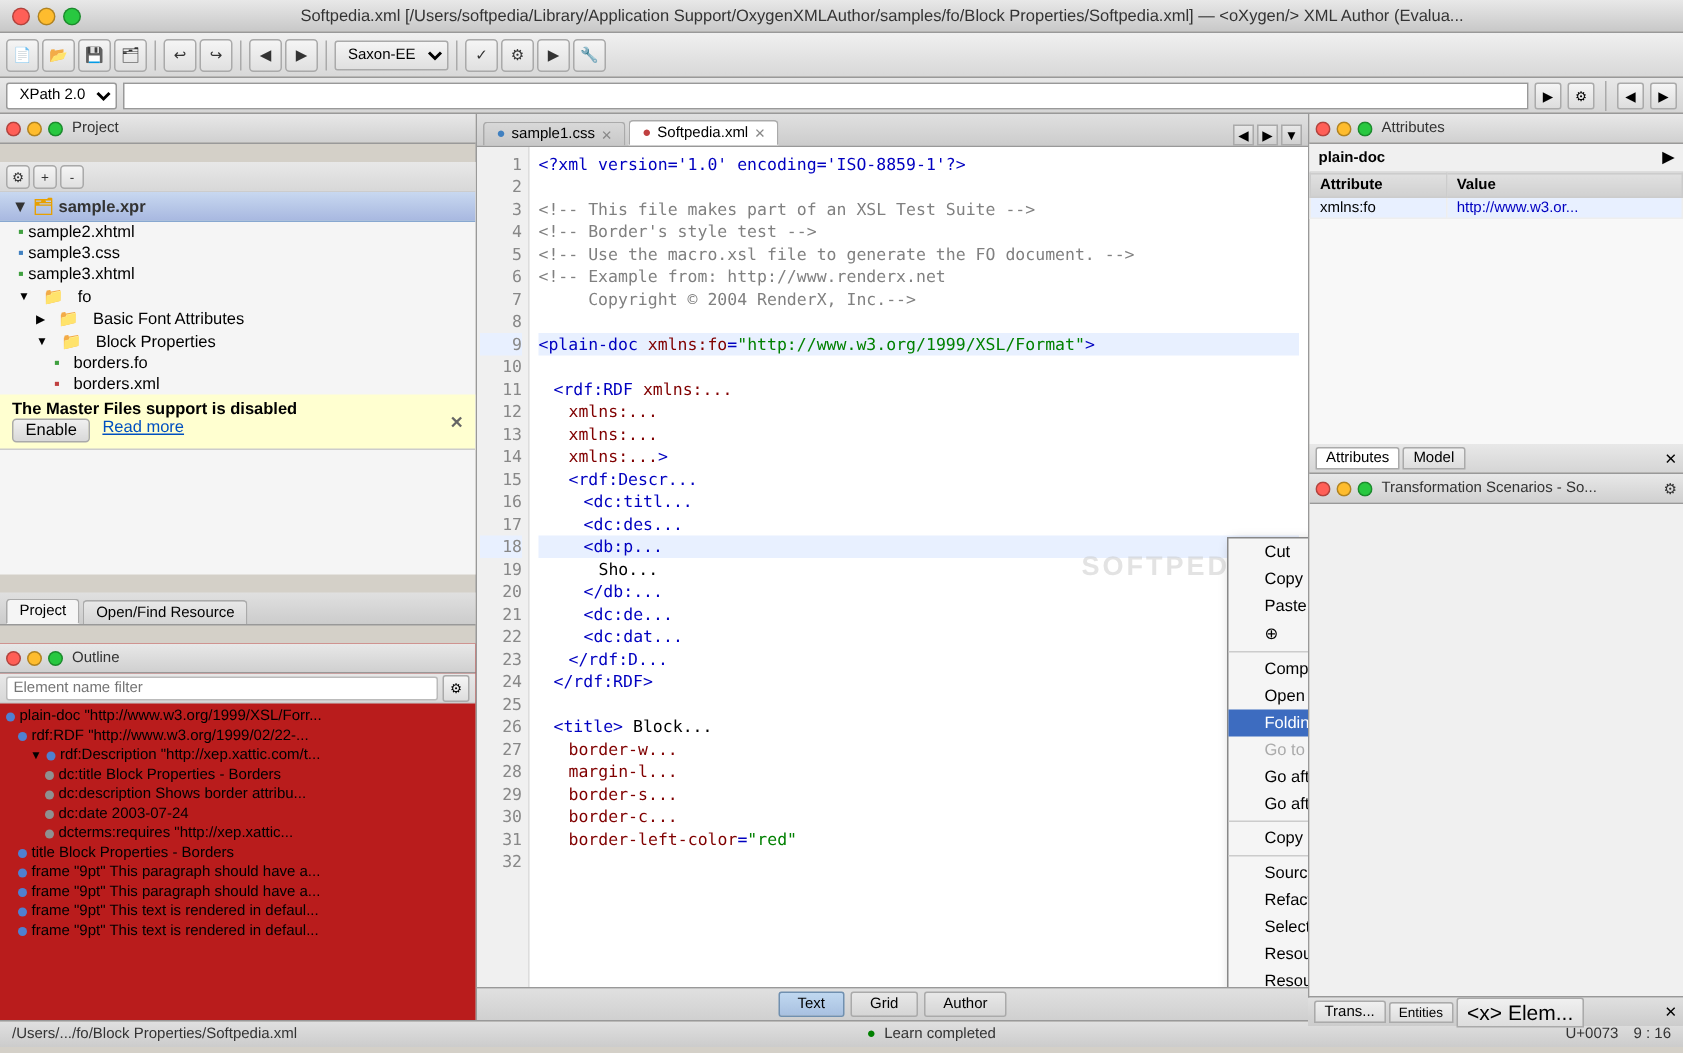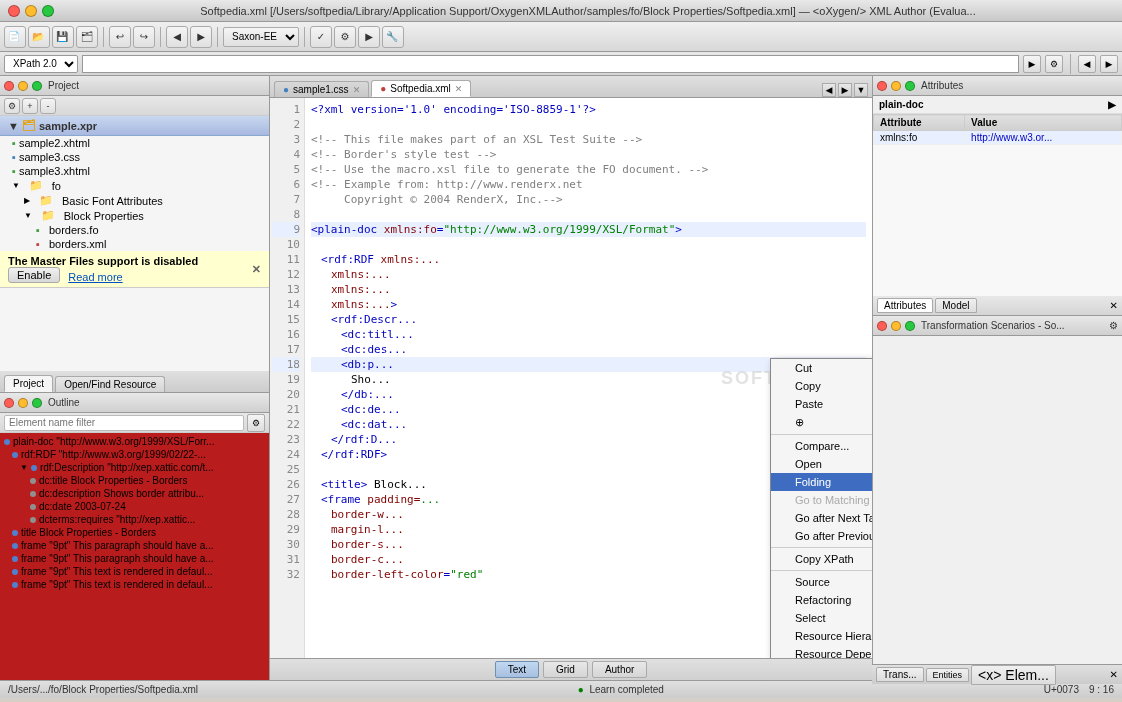--- a/index.html
+++ b/index.html
@@ -68,24 +68,25 @@
     .xpath-btn { width: 18px; height: 18px; background: linear-gradient(to bottom, #f5f5f5, #ddd); border: 1px solid #aaa; border-radius: 2px; font-size: 9px; cursor: pointer; display: flex; align-items: center; justify-content: center; }
 
     
     .main-layout {
       display: flex;
       height: calc(702px - 22px - 30px - 24px - 22px);
     }
 
     
     .left-panel {
-      width: 270px;
+      width: 318px;
       display: flex;
       flex-direction: column;
       border-right: 1px solid #999;
+      gap: 12px;
     }
 
     
     .panel-header {
       background: linear-gradient(to bottom, #e8e8e8, #d0d0d0);
       border-bottom: 1px solid #999;
       display: flex;
       align-items: center;
       padding: 0 4px;
       height: 20px;
@@ -144,21 +145,21 @@
       background: #ffffd0;
       border-bottom: 1px solid #ccc;
       padding: 4px 8px;
       display: flex;
       align-items: center;
       justify-content: space-between;
       font-size: 11px;
     }
     .master-files-text { font-weight: bold; }
     .close-x { cursor: pointer; color: #666; font-weight: bold; }
-    .master-files-actions { display: flex; align-items: flex-end; gap: 8px; }
+    .master-files-actions { display: flex; align-items: flex-start; gap: 8px; }
     .enable-btn {
       background: linear-gradient(to bottom, #f0f0f0, #d8d8d8);
       border: 1px solid #aaa;
       border-radius: 3px;
       padding: 1px 8px;
       cursor: pointer;
       font-size: 11px;
     }
     .read-more { color: #0050c0; cursor: pointer; text-decoration: underline; font-size: 11px; }
 
@@ -699,21 +700,20 @@
         <div class="code-line"><span style="padding-left:30px;" class="xml-tag">&lt;dc:des...</span></div>
         <div class="code-line highlight-line"><span style="padding-left:30px;" class="xml-tag">&lt;db:p...</span></div>
         <div class="code-line"><span style="padding-left:40px;" class="xml-text">Sho...</span></div>
         <div class="code-line"><span style="padding-left:30px;" class="xml-tag">&lt;/db:...</span></div>
         <div class="code-line"><span style="padding-left:30px;" class="xml-tag">&lt;dc:de...</span></div>
         <div class="code-line"><span style="padding-left:30px;" class="xml-tag">&lt;dc:dat...</span></div>
         <div class="code-line"><span style="padding-left:20px;margin-top:31px;" class="xml-tag">&lt;/rdf:D...</span></div>
         <div class="code-line"><span style="padding-left:10px;" class="xml-tag">&lt;/rdf:RDF&gt;</span></div>
         <div class="code-line">&nbsp;</div>
         <div class="code-line"><span style="padding-left:10px;" class="xml-tag">&lt;title&gt;</span><span class="xml-text">  Block...</span></div>
-        <div class="code-line"><span style="padding-left:10px;" class="xml-tag">&lt;frame </span><span class="xml-attr">padding=</span><span class="xml-val">...</span></div>
         <div class="code-line"><span style="padding-left:20px;" class="xml-attr">border-w...</span></div>
         <div class="code-line"><span style="padding-left:20px;" class="xml-attr">margin-l...</span></div>
         <div class="code-line"><span style="padding-left:20px;" class="xml-attr">border-s...</span></div>
         <div class="code-line"><span style="padding-left:20px;" class="xml-attr">border-c...</span></div>
         <div class="code-line"><span style="padding-left:20px;" class="xml-attr">border-left-color</span><span class="xml-tag">=</span><span class="xml-val">"red"</span></div>
       </div>
 
       <div class="softpedia-watermark">SOFTPEDIA</div>
 
       <div style="position:absolute; top:0; left:0; right:0; bottom:0; z-index:50;">

